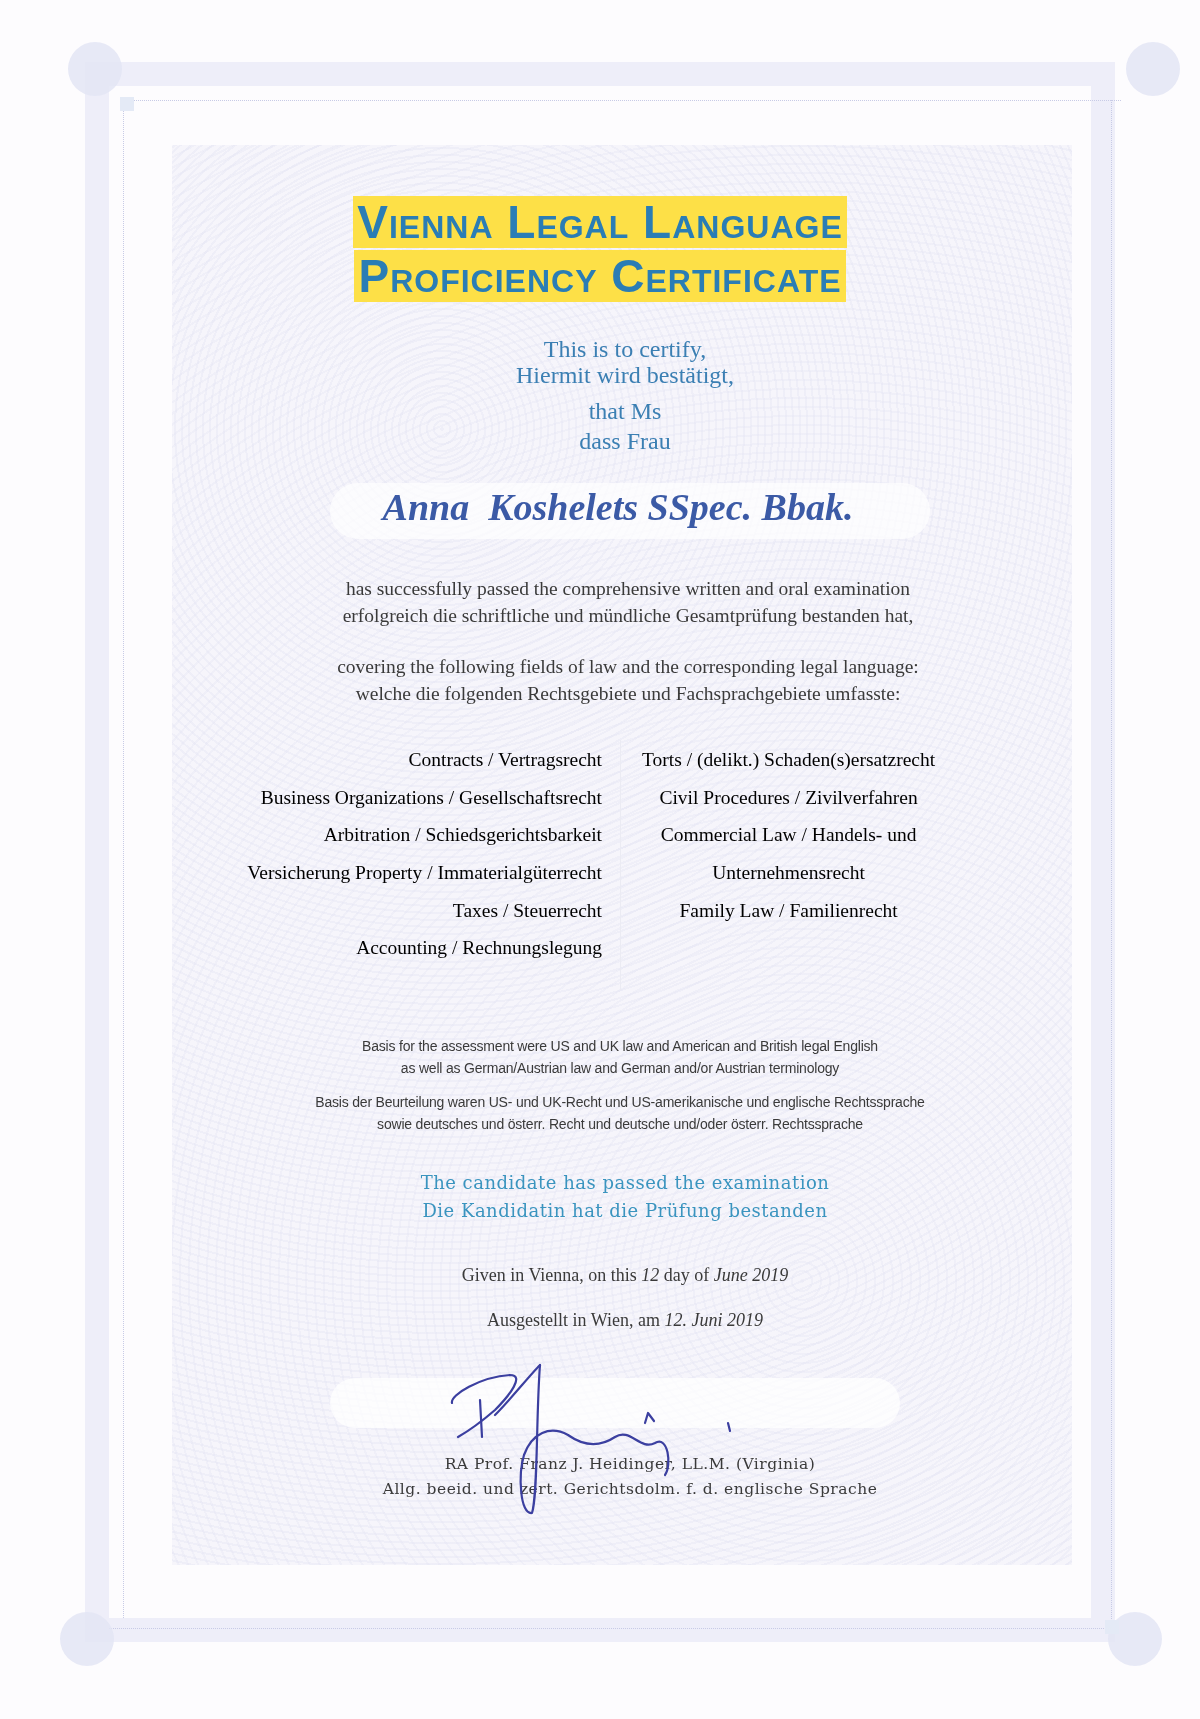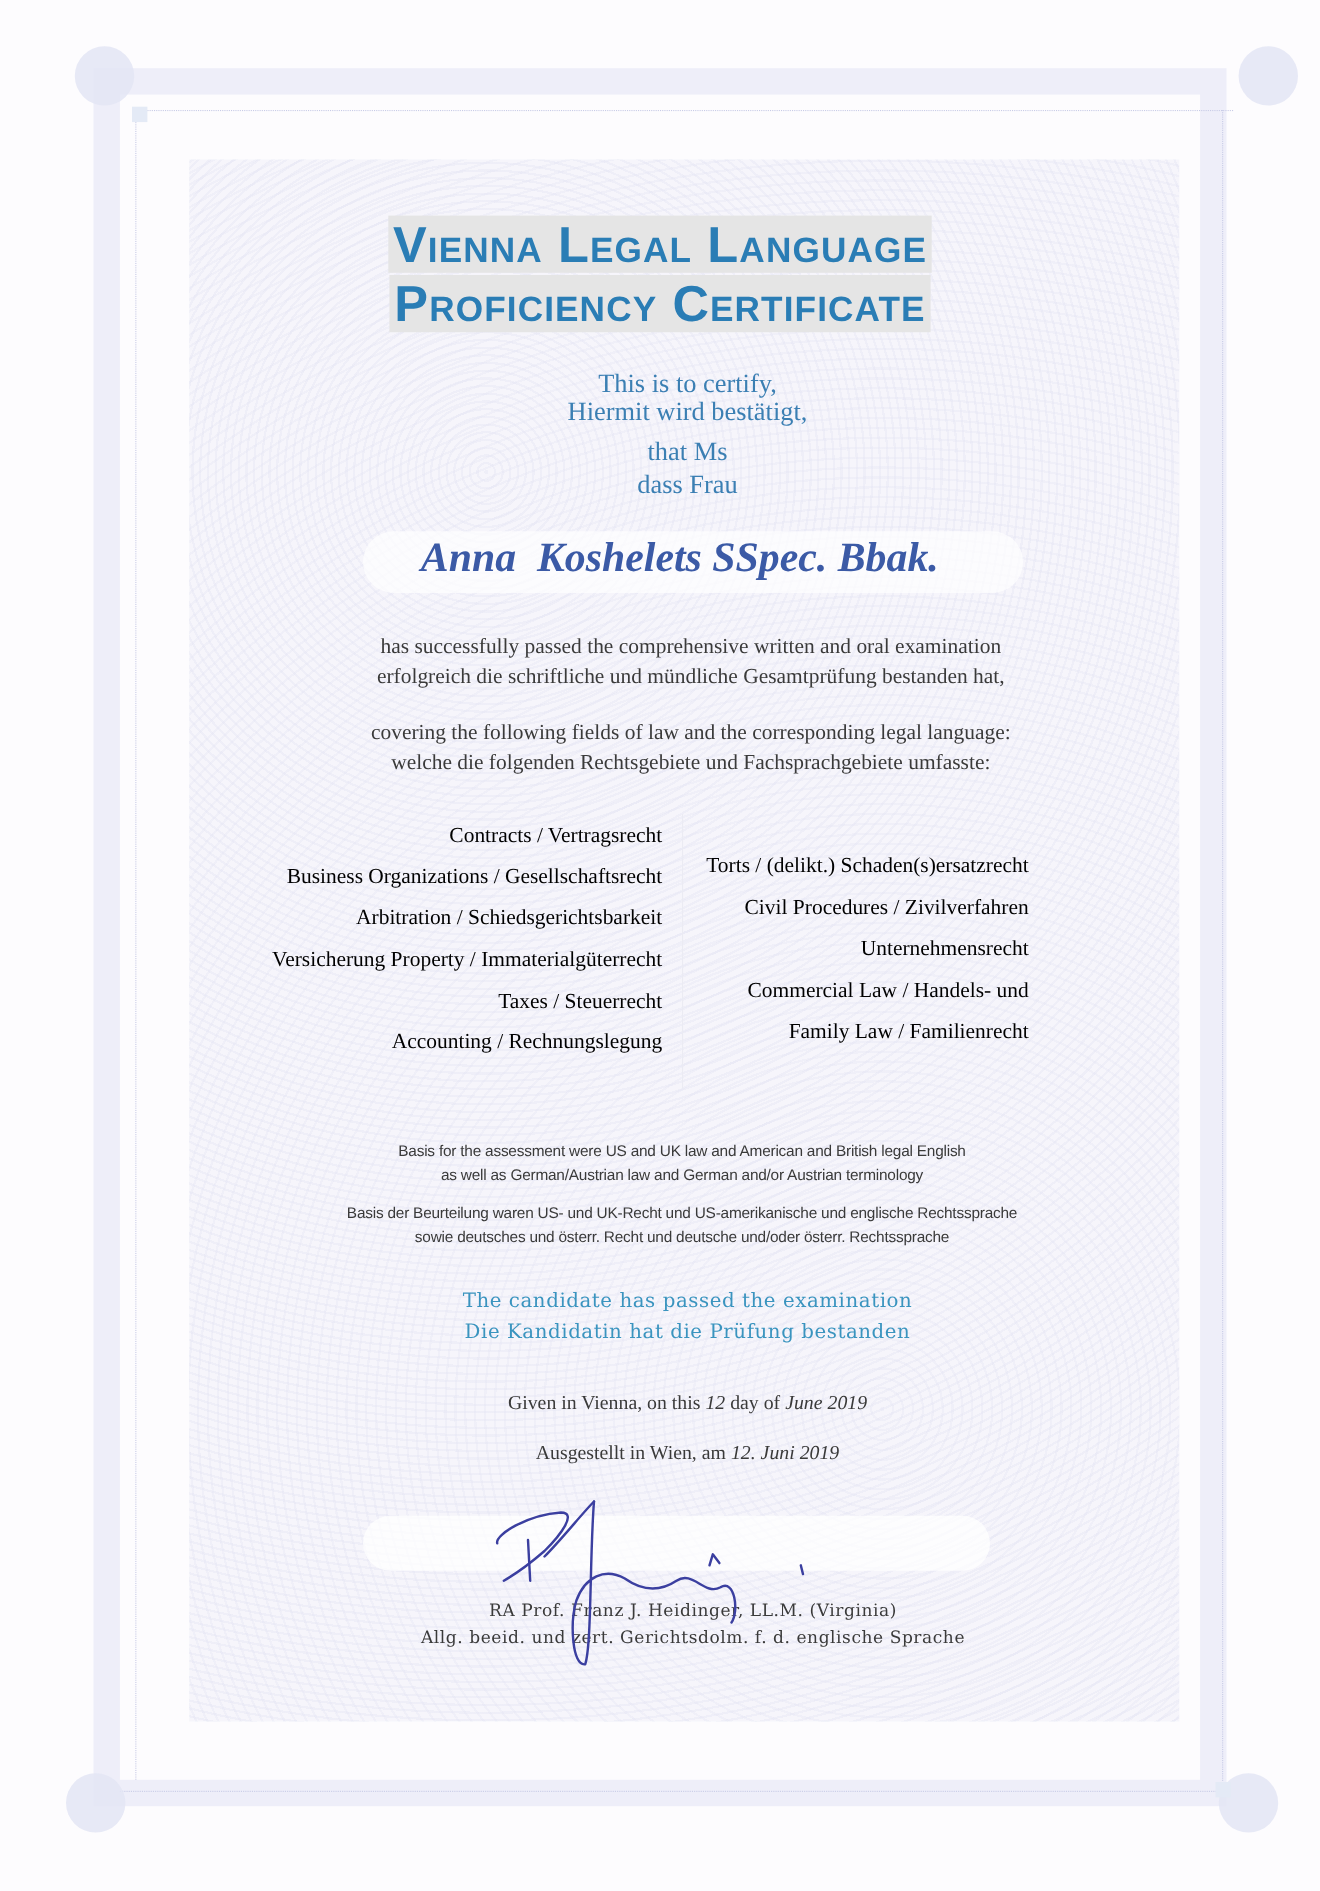--- a/index.html
+++ b/index.html
@@ -40,21 +40,21 @@
   .content { position: absolute; left: 0; top: 0; width: 1200px; height: 1719px; }
 
   .title {
     position: absolute; left: 0; width: 1200px; text-align: center;
     font-family: "Liberation Sans", sans-serif; font-weight: bold;
     color: #2a7db5; font-size: 46px; letter-spacing: 1px;
     font-variant: small-caps; line-height: 52px;
   }
   .title.l1 { top: 196px; padding-left: 0; }
   .title.l2 { top: 250px; }
-  .title span { background: #e5e5e5; padding: 0 4px; }
+  .title span { background: #fde047; padding: 0 4px; }
 
   .centered { position: absolute; left: 0; width: 1200px; text-align: center; }
   .blue-serif { color: #3b7fb3; font-family: "Liberation Serif", serif; font-size: 24px; }
   .certify1 { top: 336px; left: 25px; }
   .certify2 { top: 362px; left: 25px; }
   .thatms { top: 398px; left: 25px; }
   .dassfrau { top: 428px; left: 25px; }
 
   .name {
     top: 485px; left: 18px; color: #3b5aa6; font-family: "Liberation Serif", serif;
@@ -63,21 +63,21 @@
   .name-bg { position: absolute; left: 330px; top: 483px; width: 600px; height: 56px; background: #fff; border-radius: 28px; opacity: .7; }
 
   .dark-serif { color: #3a3a3a; font-family: "Liberation Serif", serif; font-size: 19.5px; }
   .passed1 { top: 578px; left: 28px; }
   .passed2 { top: 605px; left: 28px; }
   .cover1 { top: 656px; left: 28px; }
   .cover2 { top: 683px; left: 28px; }
 
   .fields { position: absolute; top: 745px; left: 0; width: 1200px; }
   .col-left { position: absolute; right: 598px; text-align: right; }
-  .col-right { position: absolute; left: 642px; text-align: right; margin-top: 28px; }
+  .col-right { position: absolute; left: 642px; text-align: center; }
   .divider { position: absolute; left: 620px; top: 740px; width: 1px; height: 250px; background: #ebebf3; }
   .field {
     color: #000000; font-family: "Liberation Serif", serif; font-size: 19.5px;
     height: 37.7px; line-height: 30px; white-space: nowrap;
   }
 
   .basis { color: #3a3a3a; font-family: "Liberation Sans", sans-serif; font-size: 14px; font-stretch: condensed; letter-spacing: -0.2px; }
   .b1 { top: 1038px; left: 20px; }
   .b2 { top: 1060px; left: 20px; }
   .b3 { top: 1094px; left: 20px; }
@@ -136,22 +136,22 @@
       <div class="field">Contracts / Vertragsrecht</div>
       <div class="field">Business Organizations / Gesellschaftsrecht</div>
       <div class="field">Arbitration / Schiedsgerichtsbarkeit</div>
       <div class="field">Versicherung Property / Immaterialgüterrecht</div>
       <div class="field">Taxes / Steuerrecht</div>
       <div class="field">Accounting / Rechnungslegung</div>
     </div>
     <div class="col-right">
       <div class="field">Torts / (delikt.) Schaden(s)ersatzrecht</div>
       <div class="field">Civil Procedures / Zivilverfahren</div>
+      <div class="field">Commercial Law / Handels- und</div>
       <div class="field">Unternehmensrecht</div>
-      <div class="field">Commercial Law / Handels- und</div>
       <div class="field">Family Law / Familienrecht</div>
     </div>
   </div>
 
   <div class="centered basis b1">Basis for the assessment were US and UK law and American and British legal English</div>
   <div class="centered basis b2">as well as German/Austrian law and German and/or Austrian terminology</div>
   <div class="centered basis b3">Basis der Beurteilung waren US- und UK-Recht und US-amerikanische und englische Rechtssprache</div>
   <div class="centered basis b4">sowie deutsches und österr. Recht und deutsche und/oder österr. Rechtssprache</div>
 
   <div class="centered cand cand1">The candidate has passed the examination</div>

